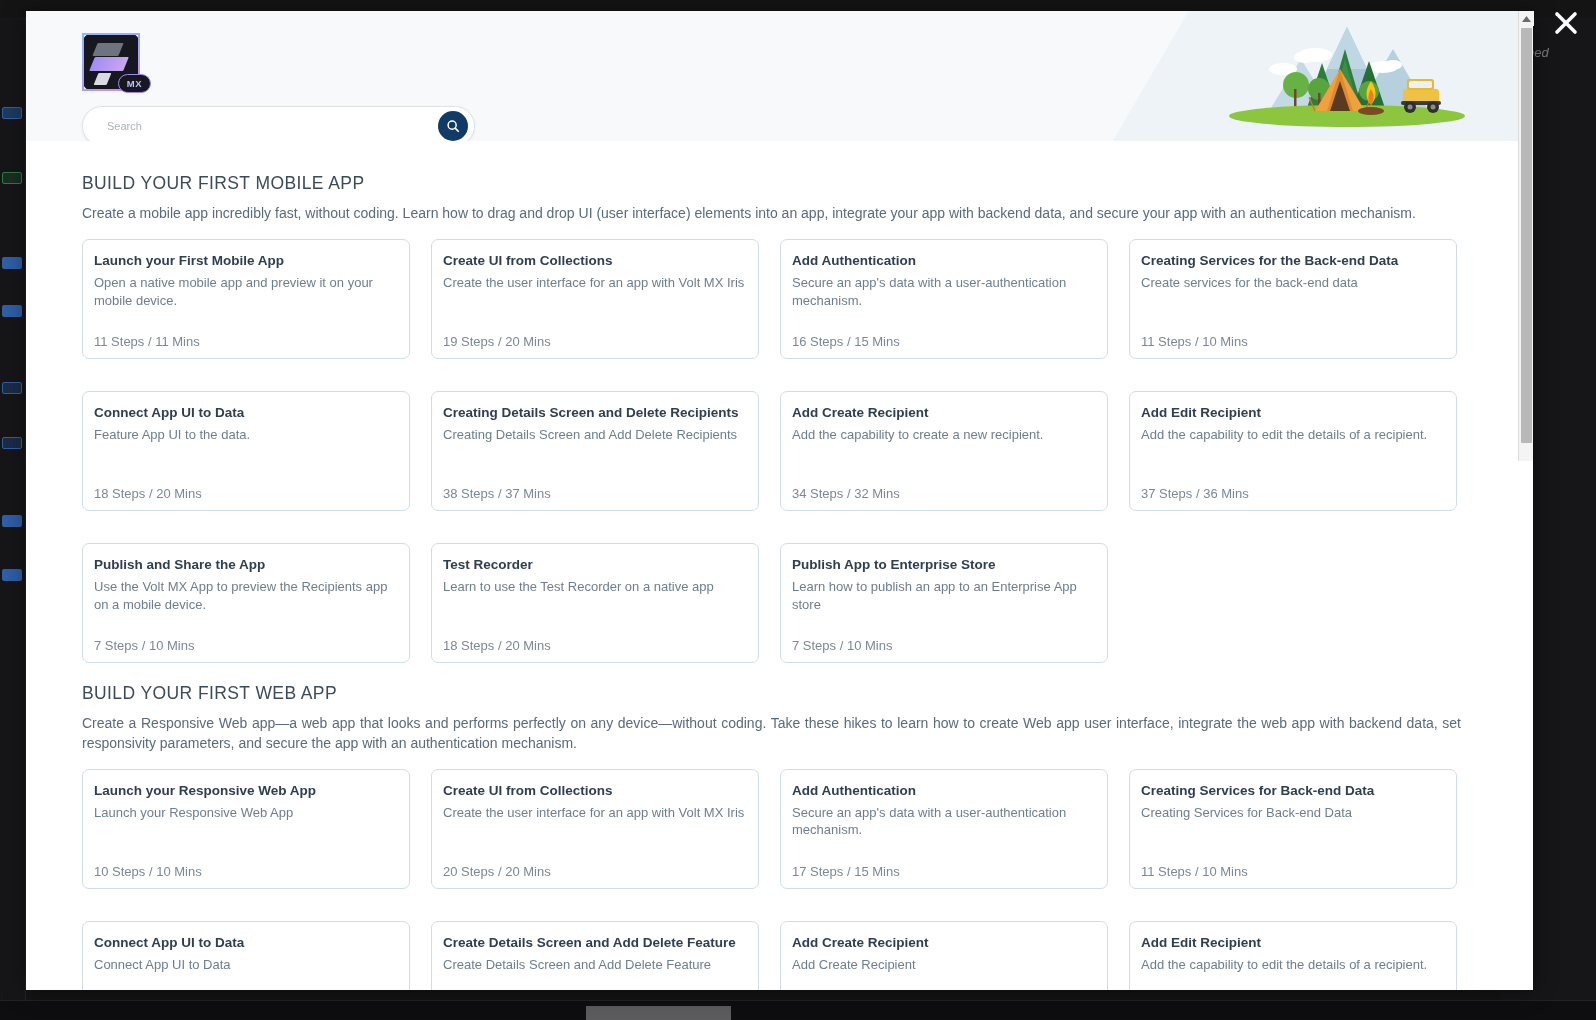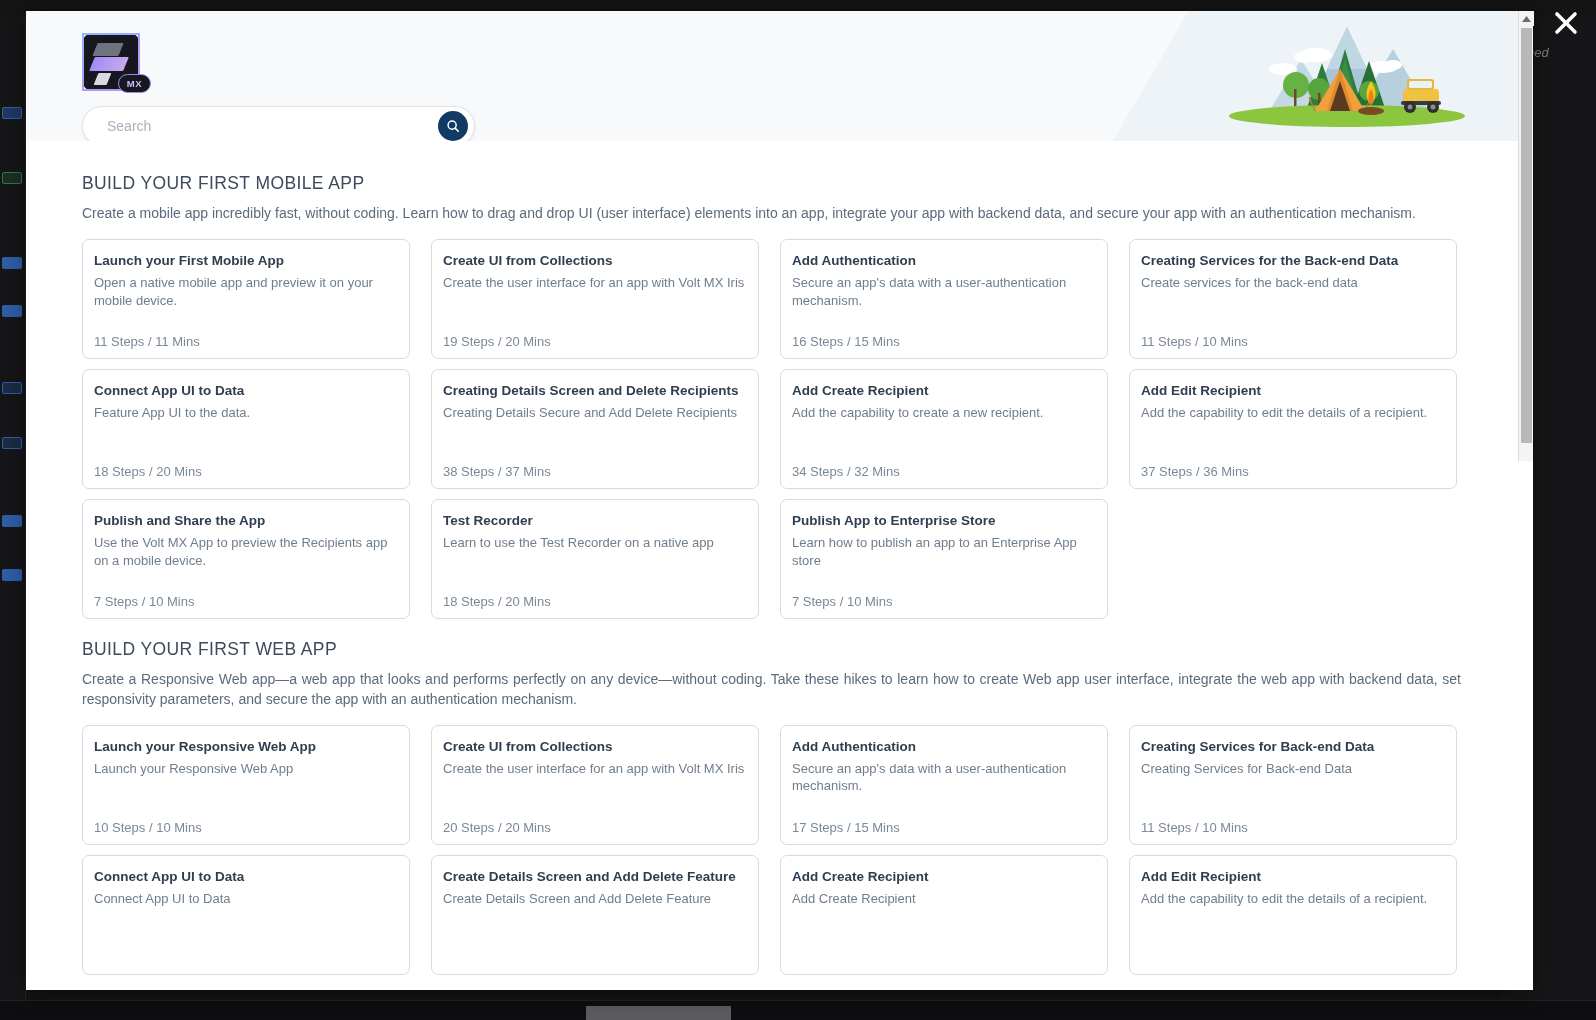--- a/index.html
+++ b/index.html
@@ -185,21 +185,21 @@
     display: flex;
     align-items: center;
     box-shadow: 0 1px 3px rgba(20,40,70,.07);
   }
   #search-input {
     flex: 1;
     border: 0;
     outline: 0;
     background: transparent;
     font-family: "Liberation Sans", sans-serif;
-    font-size: 14px;
+    font-size: 11px;
     color: #000000;
     padding: 0 0 0 24px;
   }
   #search-input::placeholder { color: #a9b2bc; }
   #search-button {
     width: 30px; height: 30px;
     margin-right: 6px;
     border: 0;
     border-radius: 50%;
     background: #123a66;
@@ -229,21 +229,21 @@
     font-size: 14px;
     line-height: 1.38;
     color: #5b6a7c;
     text-align: justify;
     max-width: 1379px;
     margin-bottom: 16px;
   }
   .card-grid {
     display: grid;
     grid-template-columns: repeat(4, 328px);
-    gap: 10px 21px;
+    gap: 32px 21px;
   }
   .card {
     height: 120px;
     border: 1px solid #cfdde6;
     border-radius: 7px;
     background: #fff;
     padding: 13px 13px 10px 11px;
     position: relative;
     cursor: pointer;
   }
@@ -425,21 +425,21 @@
             <div class="card-desc">Create services for the back-end data</div>
             <div class="card-meta">11 Steps / 10 Mins</div>
           </div>
           <div class="card">
             <div class="card-title">Connect App UI to Data</div>
             <div class="card-desc">Feature App UI to the data.</div>
             <div class="card-meta">18 Steps / 20 Mins</div>
           </div>
           <div class="card">
             <div class="card-title">Creating Details Screen and Delete Recipients</div>
-            <div class="card-desc">Creating Details Secure and Add Delete Recipients</div>
+            <div class="card-desc">Creating Details Screen and Add Delete Recipients</div>
             <div class="card-meta">38 Steps / 37 Mins</div>
           </div>
           <div class="card">
             <div class="card-title">Add Create Recipient</div>
             <div class="card-desc">Add the capability to create a new recipient.</div>
             <div class="card-meta">34 Steps / 32 Mins</div>
           </div>
           <div class="card">
             <div class="card-title">Add Edit Recipient</div>
             <div class="card-desc">Add the capability to edit the details of a recipient.</div>

